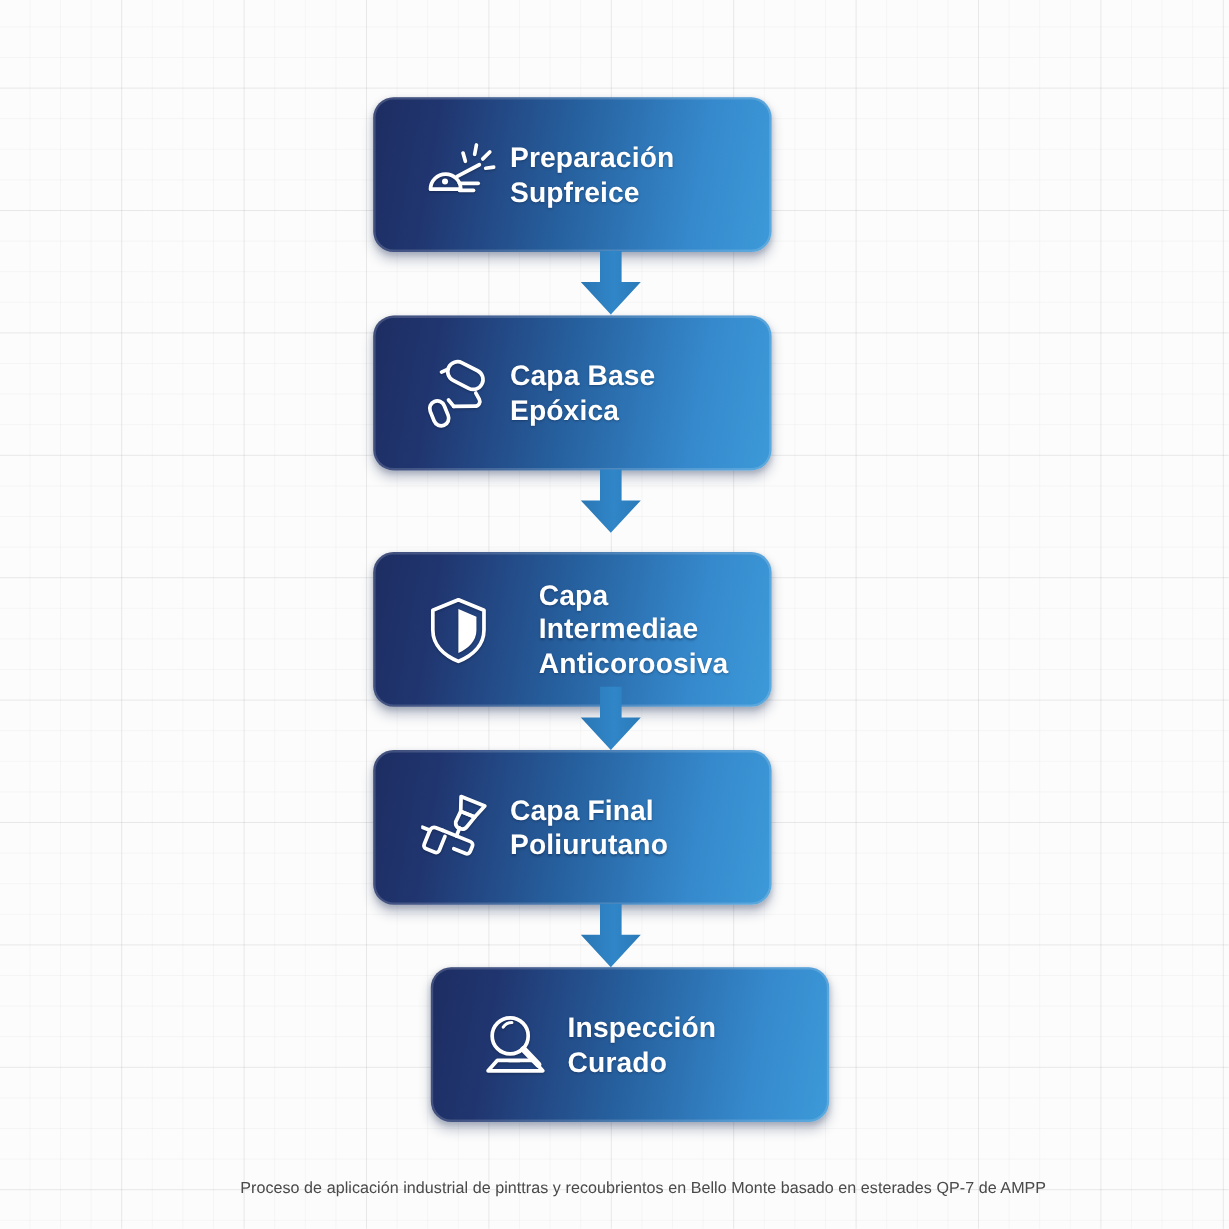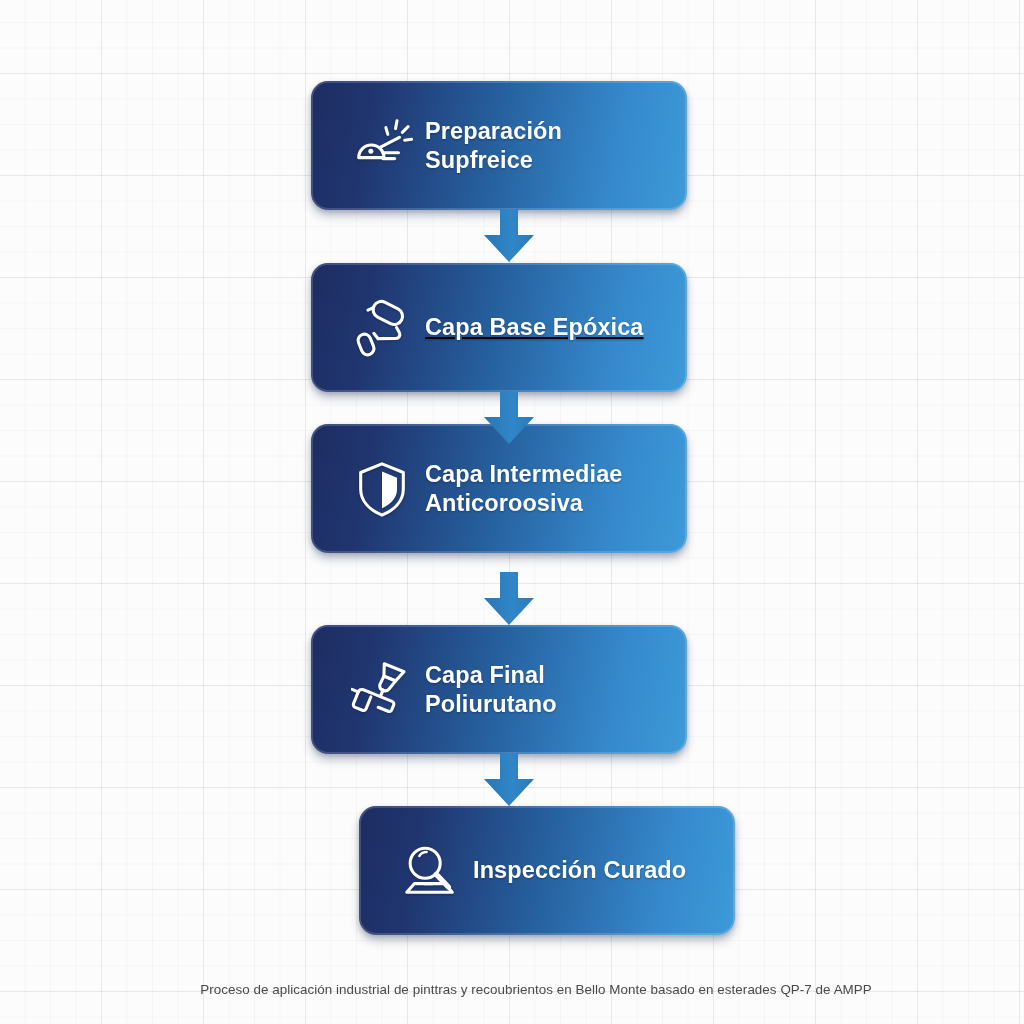--- a/index.html
+++ b/index.html
@@ -41,21 +41,21 @@
     left: 0;
     top: 0;
     width: 1024px;
     height: 1024px;
     z-index: 2;
   }
 
   .node {
     position: absolute;
     left: 311px;
-    width: 376px;
+    width: 332px;
     height: 129px;
     border-radius: 17px;
     background: linear-gradient(100deg, #1d2d62 0%, #1e3068 14%, #235campo 15%, #2a6aa8 52%, #3991d2 84%, #3d99d9 100%);
     background: linear-gradient(100deg, #1d2d62 0%, #20356f 16%, #265f9d 48%, #3589cc 80%, #3d9ad9 100%);
     box-shadow:
       0 6px 10px rgba(20,40,80,0.26),
       0 2px 4px rgba(20,40,80,0.18),
       inset 0 0 0 2px rgba(255,255,255,0.07);
     display: flex;
     align-items: center;
@@ -96,22 +96,22 @@
     font-weight: bold;
     line-height: 1.22;
     letter-spacing: 0.1px;
     text-shadow: 0 1px 2px rgba(10,25,55,0.40);
     padding-right: 24px;
     white-space: pre-line;
   }
 
   
   #node-0 { top: 81px; }
-  #node-1 { top: 263px; text-decoration: underline; }
-  #node-2 { top: 424px; }
+  #node-1 { top: 263px; }
+  #node-2 { top: 460px; gap: 24px; }
   #node-3 { top: 625px; }
   #node-4 { top: 806px; margin-left: 48px; }
 
   
   .arrow {
     position: absolute;
     left: 481px;
     width: 56px;
     height: 54px;
     z-index: 1;

